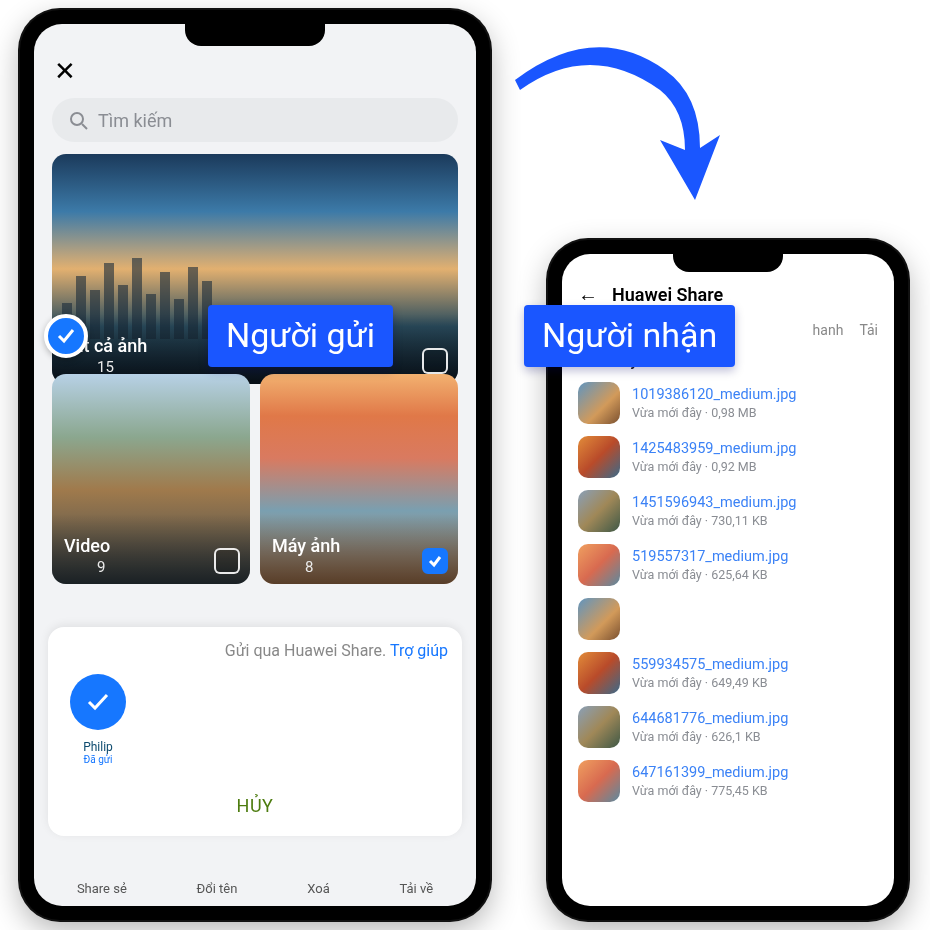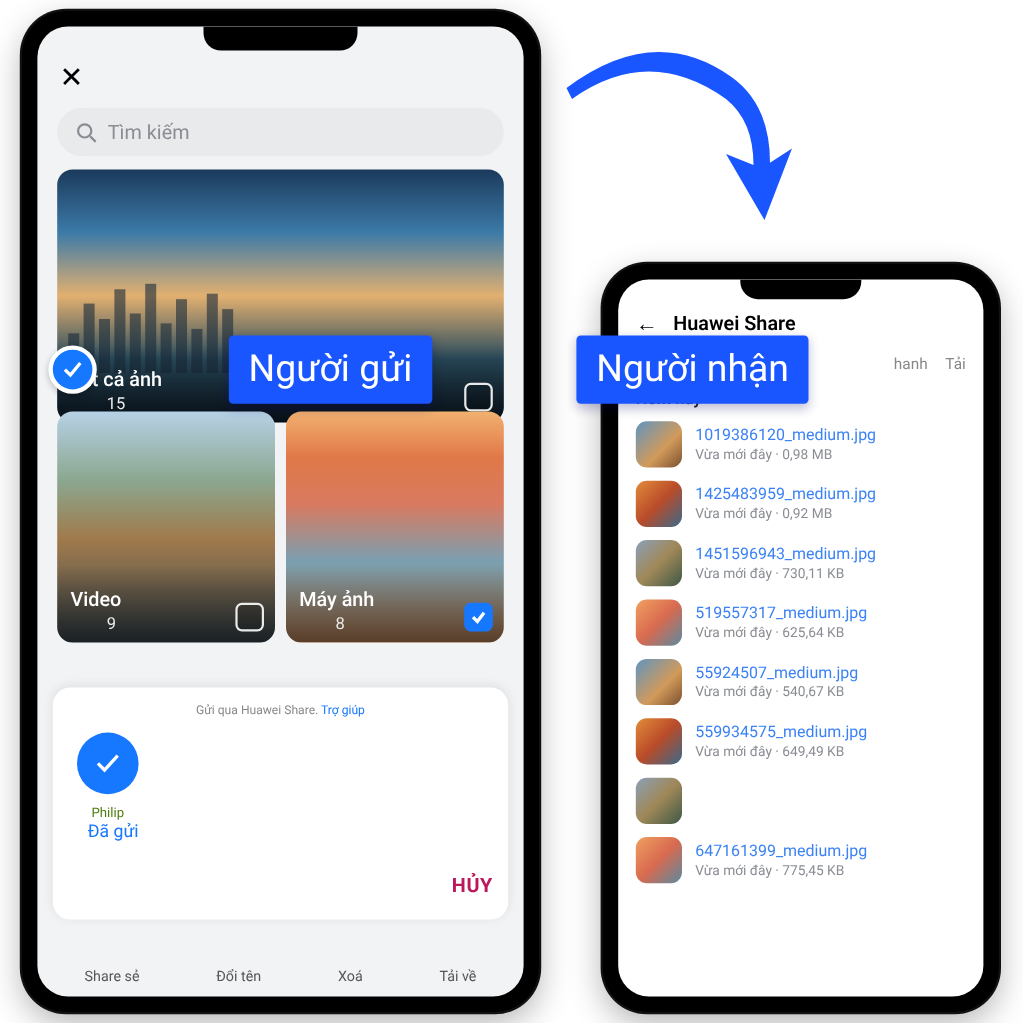--- a/index.html
+++ b/index.html
@@ -93,33 +93,33 @@
     box-shadow: 0 2px 6px rgba(0,0,0,0.25);
     z-index: 60;
   }
   .sel-badge svg { width: 22px; height: 22px; stroke:#fff; stroke-width:3; fill:none; }
 
   .share-panel {
     position: absolute; left: 14px; right: 14px; bottom: 70px;
     background: #fff; border-radius: 16px; padding: 14px 14px 18px;
     box-shadow: 0 -2px 10px rgba(0,0,0,0.08);
   }
-  .share-hint { text-align: center; font-size: 11px; color: #888; }
+  .share-hint { text-align: right; font-size: 16px; color: #888; }
   .share-hint .link { color: #1677ff; }
   .recipient { display:flex; flex-direction:column; align-items:flex-start; margin-top:14px; padding-left:8px; }
   .avatar-circle {
     width: 56px; height:56px; border-radius:50%; background:#1677ff;
     display:flex; align-items:center; justify-content:center;
   }
   .avatar-circle svg { width:26px; height:26px; stroke:#fff; stroke-width:3; fill:none; }
-  .recipient-name { margin-top:10px; font-size:12px; color:#4d7c0f; text-align:center; width:56px; }
-  .recipient-status { font-size:16px; color:#1677ff; text-align:right; width:56px; }
+  .recipient-name { margin-top:10px; font-size:12px; color:#0c4a6e; text-align:center; width:56px; }
+  .recipient-status { font-size:10px; color:#1677ff; text-align:center; width:56px; }
   .cancel-btn {
-    margin-top: 20px; text-align:right; font-size:18px; font-weight:700;
-    color:#be185d; letter-spacing:0.5px; padding:10px 0 2px;
+    margin-top: 20px; text-align:center; font-size:18px; font-weight:400;
+    color:#4d7c0f; letter-spacing:0.5px; padding:10px 0 2px;
   }
 
   .bottom-actions {
     position:absolute; bottom:10px; left:0; right:0;
     display:flex; justify-content:space-around; font-size:13px; color:#555;
     padding: 0 8px;
   }
 
   
   .phone-right { left: 548px; top: 240px; width: 360px; height: 680px; }
@@ -301,34 +301,34 @@
         </div>
         <div class="file-row">
           <div class="thumb t4"></div>
           <div>
             <div class="file-name">519557317_medium.jpg</div>
             <div class="file-meta">Vừa mới đây · 625,64 KB</div>
           </div>
         </div>
         <div class="file-row">
           <div class="thumb "></div>
-          <div>
-            <div class="file-name">55924507_medium.jpg</div>
-            <div class="file-meta">Vừa mới đây · 540,67 KB</div>
-          </div>
         </div>
         <div class="file-row">
           <div class="thumb t2"></div>
           <div>
             <div class="file-name">559934575_medium.jpg</div>
             <div class="file-meta">Vừa mới đây · 649,49 KB</div>
           </div>
         </div>
         <div class="file-row">
           <div class="thumb t3"></div>
+          <div>
+            <div class="file-name">644681776_medium.jpg</div>
+            <div class="file-meta">Vừa mới đây · 626,1 KB</div>
+          </div>
         </div>
         <div class="file-row">
           <div class="thumb t4"></div>
           <div>
             <div class="file-name">647161399_medium.jpg</div>
             <div class="file-meta">Vừa mới đây · 775,45 KB</div>
           </div>
         </div>
       </div>
   </div>

